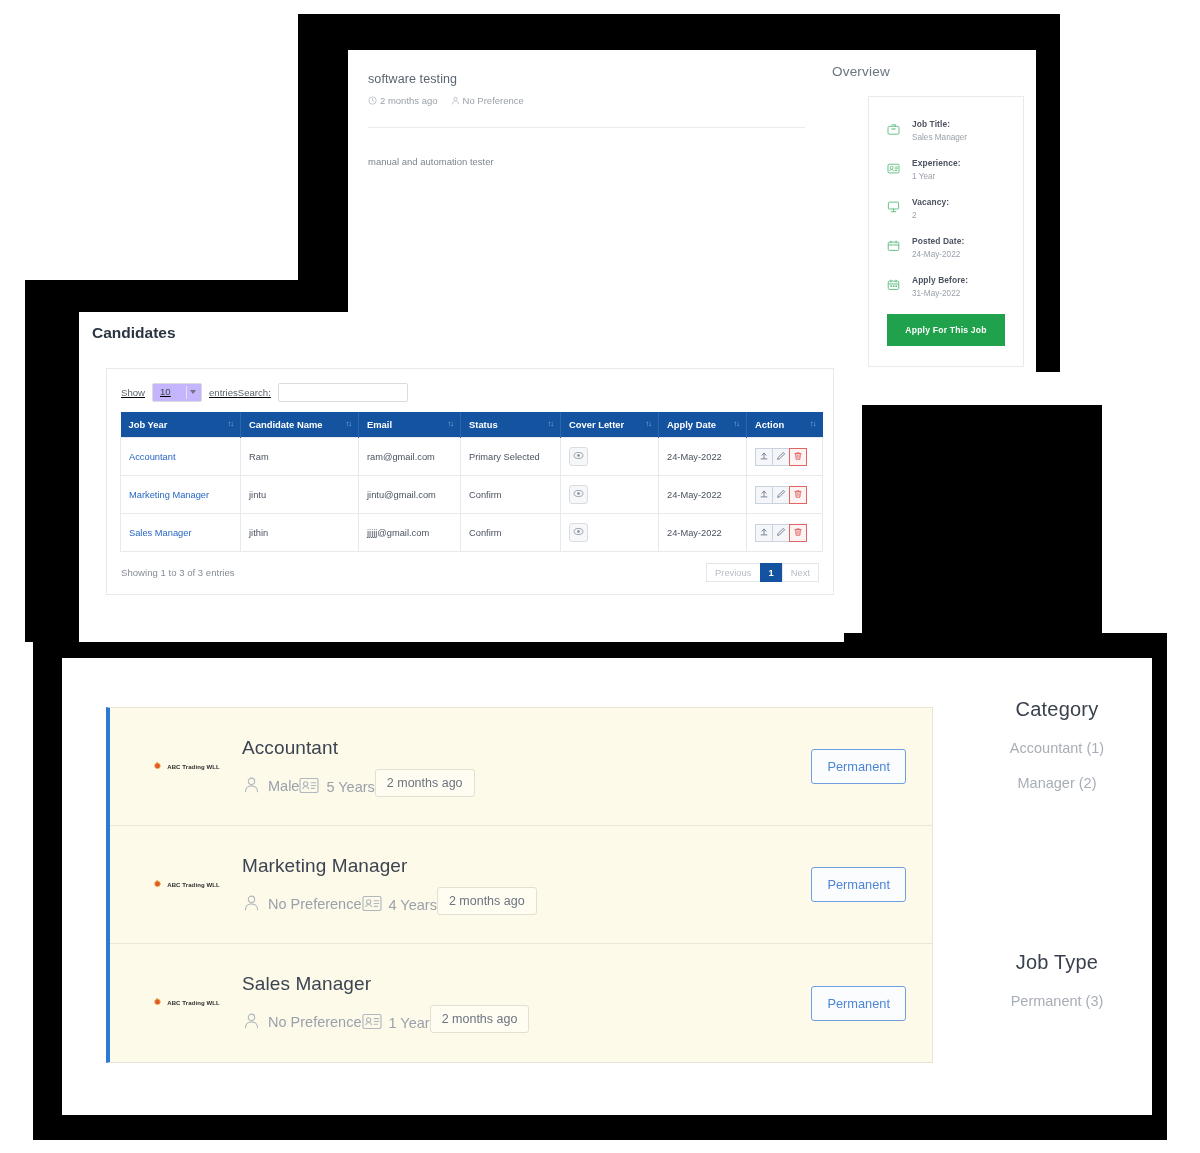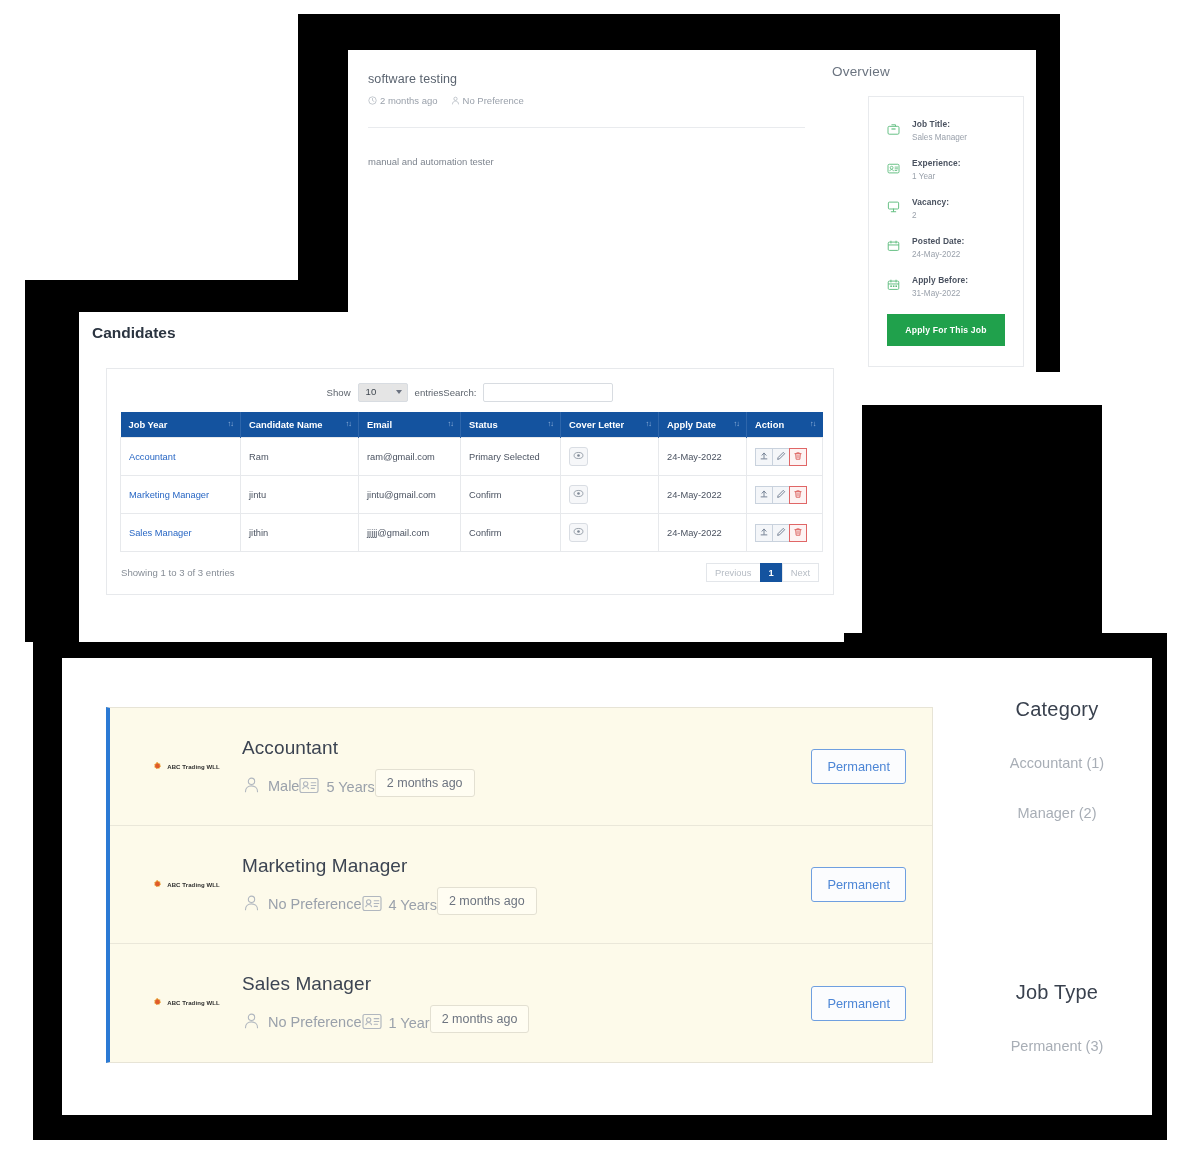--- a/index.html
+++ b/index.html
@@ -43,26 +43,26 @@
 
   
   #panel-cand { left: 62px; top: 312px; width: 765px; height: 330px; margin-left: 17px; }
   .cd-title { position: absolute; left: 13px; top: 12px;
               font-size: 15.5px; font-weight: 700; color: #2b3440; }
   .cd-card { position: absolute; left: 27px; top: 56px; width: 728px;
              border: 1px solid #e7e9ec; background: #fff; }
   .cd-card-head { padding: 12px 14px; border-bottom: 1px solid #e7e9ec;
                   font-size: 10.5px; color: #8a9099; }
   .cd-card-head b { color: #2b3440; font-weight: 700; }
-  .cd-tools { display: flex; align-items: center; justify-content: center;
-              padding: 14px 14px 10px 14px; }
+  .cd-tools { display: flex; align-items: center; justify-content: flex-start;
+              padding: 14px 14px 10px 14px; text-decoration: underline; }
   .show-grp { display: flex; align-items: center; gap: 7px;
               font-size: 9.6px; color: #5d646d; }
   .show-sel { position: relative; width: 50px; height: 19px;
-              border: 1px solid #d8dce1; border-radius: 2px; background: #e5e5e5;
+              border: 1px solid #d8dce1; border-radius: 2px; background: #c4b5fd;
               font-size: 9.6px; color: #3f464f; padding: 2px 0 0 7px; cursor: pointer; }
   .show-sel .caret { position: absolute; right: 5px; top: 6px;
                      border-left: 3.2px solid transparent; border-right: 3.2px solid transparent;
                      border-top: 4px solid #6b7280; }
   .show-sel .divider { position: absolute; right: 14px; top: 2px; height: 13px;
                        border-left: 1px solid #e2e5e9; }
   .search-grp { display: flex; align-items: center; gap: 7px;
                 font-size: 9.6px; color: #5d646d; }
   .search-inp { width: 130px; height: 19px; border: 1px solid #d8dce1;
                 border-radius: 2px; background: #fff; outline: none;
@@ -117,21 +117,21 @@
              font-size: 14.5px; color: #9aa1ab; }
   .jl-ago { border: 1px solid #e3e0d2; background: #fffdf2; border-radius: 3px;
             padding: 6px 11px; font-size: 12.5px; color: #6d7480; }
   .perm-btn { border: 1px solid #6f9fe0; border-radius: 3px; background: #fbfcfe;
               color: #4d86d6; font-size: 12.8px; padding: 9px 15px;
               font-family: "Liberation Sans", sans-serif; cursor: pointer; }
 
   .jl-side { position: absolute; left: 910px; top: 40px; width: 170px; }
   .side-h { font-size: 20px; color: #39414e; font-weight: 400; letter-spacing: .2px;
             text-align: center; }
-  .side-link { display: block; margin-top: 34px; font-size: 14.5px;
+  .side-link { display: block; margin-top: 19px; font-size: 14.5px;
                color: #a8aeb6; text-decoration: none; text-align: center; }
   .side-gap { height: 160px; }
 </style>
 </head>
 <body>
 
 <div id="stage">
 
   <div class="backdrop" style="left:298px; top:14px; width:762px; height:358px;"></div>
   <div class="backdrop" style="left:25px; top:280px; width:802px; height:362px;"></div>

